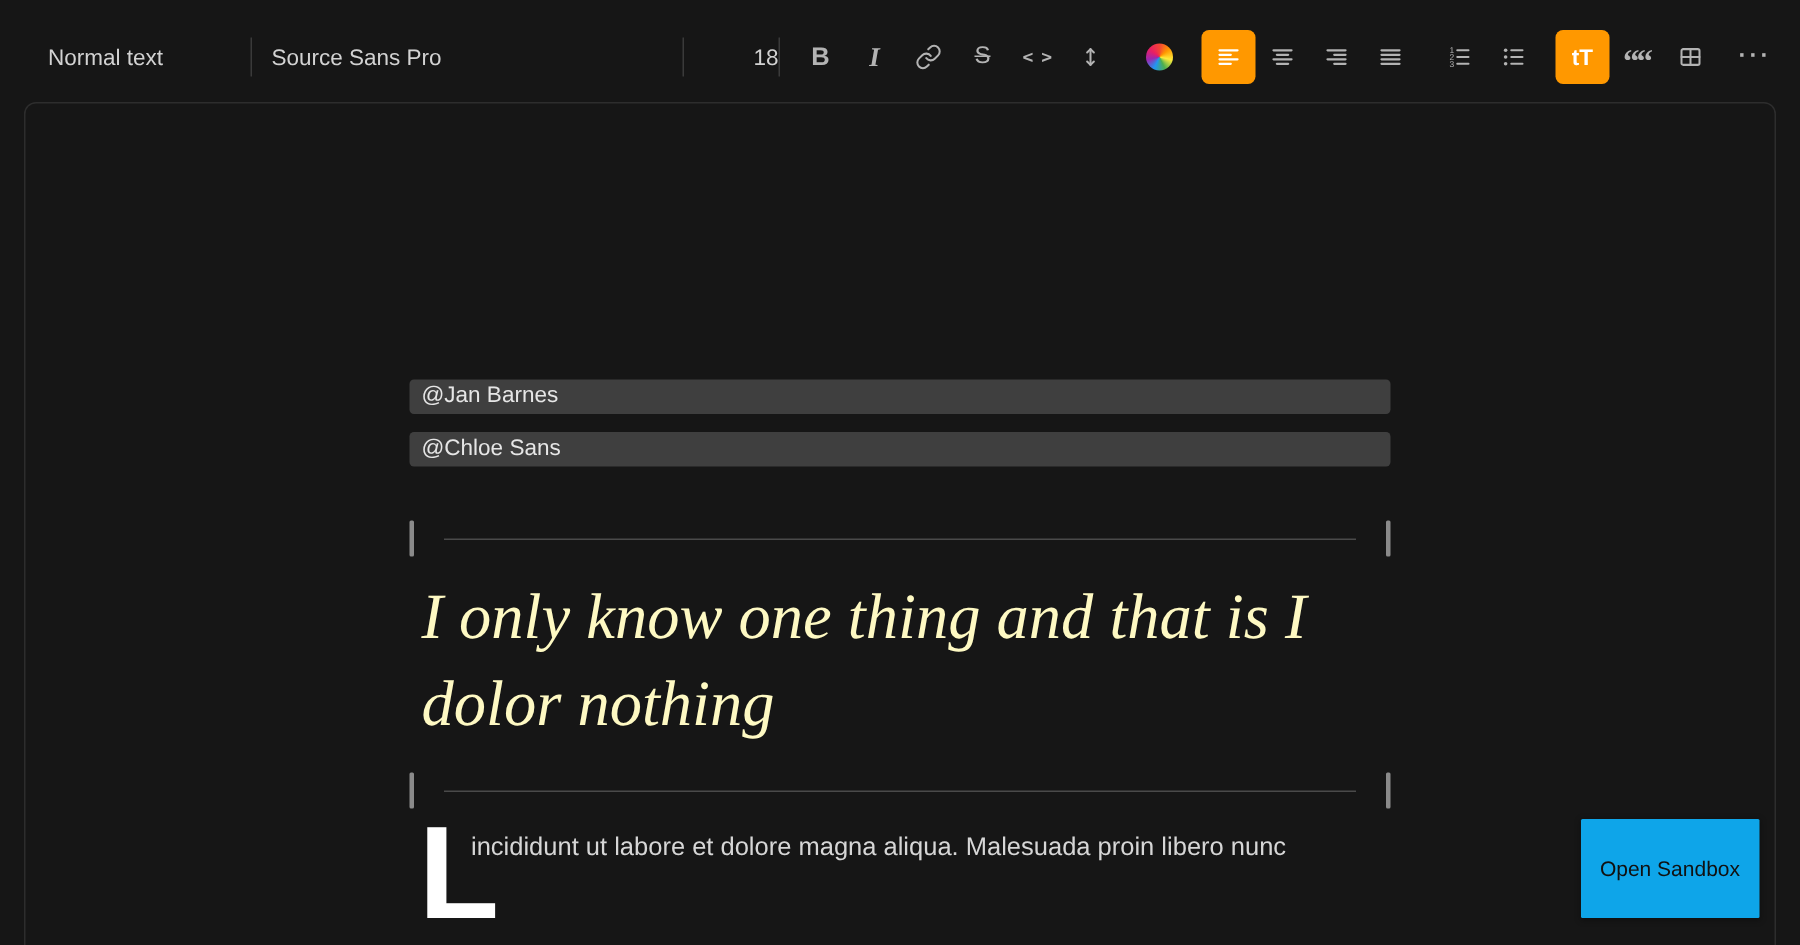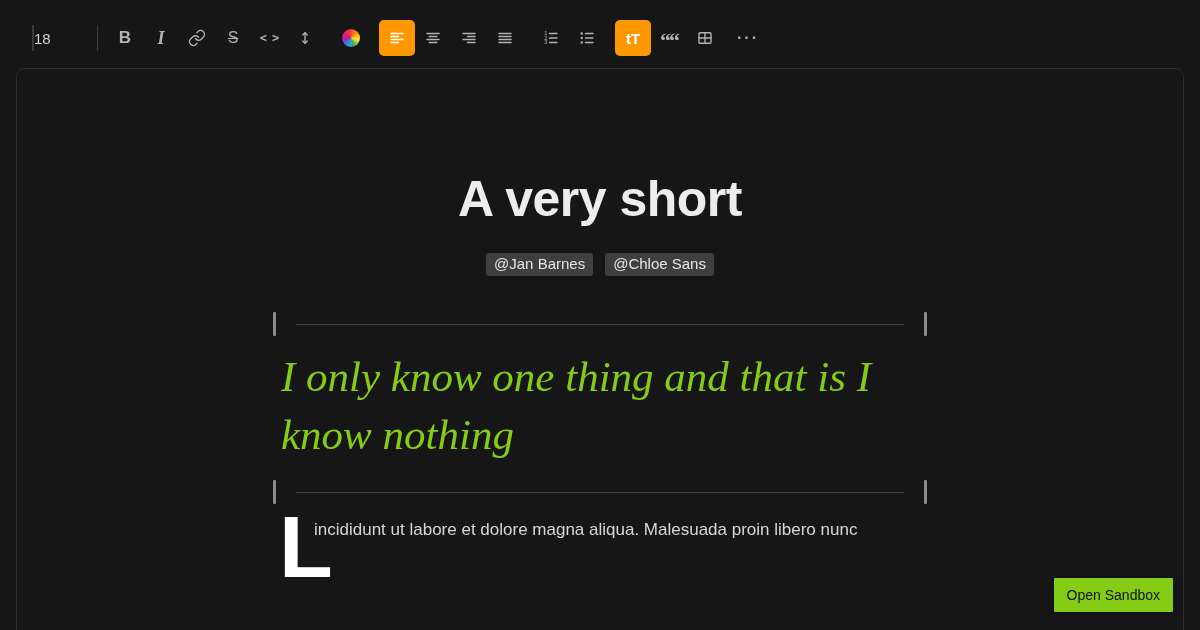--- a/index.html
+++ b/index.html
@@ -14,21 +14,21 @@
     background:var(--background);
     font-family:"Liberation Sans",sans-serif;
     -webkit-font-smoothing:antialiased;
   }
 
   
   .toolbar{position:absolute;top:20px;left:32px;height:36px;display:flex;align-items:center;z-index:2;}
   .tb-field{height:36px;display:flex;align-items:center;color:#d2d2d2;font-size:15px;cursor:pointer;}
   .tb-block{width:135px;}
   .tb-font{width:287px;padding-left:13px;}
-  .tb-sizebox{width:63px;justify-content:flex-start;}
+  .tb-sizebox{width:63px;justify-content:flex-end;}
   .tb-divider{width:1px;height:26px;background:#3a3a3a;flex:none;}
   .tb-btn{
     width:36px;height:36px;flex:none;border:none;padding:0;margin:0;
     background:transparent;border-radius:5px;
     display:flex;align-items:center;justify-content:center;
     color:#b3b3b3;cursor:pointer;font-family:"Liberation Sans",sans-serif;
   }
   .tb-btn.first{margin-left:9px;}
   .tb-btn.gap{margin-left:10px;}
   .tb-btn.gap-sm{margin-left:6px;}
@@ -49,54 +49,60 @@
   
   .canvas{
     position:absolute;left:16px;top:68px;width:1168px;height:600px;
     border:1px solid var(--canvas-border);border-radius:8px;
   }
   .doc{width:654px;margin:0 auto;padding-top:93px;}
   .title{
     margin:0;text-align:center;color:#ededed;
     font-size:50px;font-weight:700;line-height:75px;letter-spacing:-0.5px;
   }
-  .mentions{display:flex;justify-content:center;gap:12px;margin-top:16px;}
+  .mentions{display:flex;justify-content:center;gap:12px;margin-top:16px;flex-direction:column;}
   .chip{
     background:#3f3f3f;color:#e6e6e6;font-size:15px;line-height:18px;
     padding:2px 8px 3px;border-radius:3px;cursor:pointer;
   }
   .rule-row{display:flex;align-items:center;height:24px;margin-top:36px;}
   .rule-row.bottom{margin-top:16px;}
   .rule-bar{width:3px;height:24px;background:#8a8a8a;border-radius:1px;flex:none;}
   .rule-line{flex:1;height:1px;background:#4a4a4a;margin:0 20px;}
   .quote{
     font-family:"Liberation Serif",serif;font-style:italic;
-    font-size:43px;line-height:58px;color:#84cc16;
+    font-size:43px;line-height:58px;color:#fef9c3;
     padding-left:8px;margin-top:12px;
   }
   .para{display:flex;margin-top:12px;padding-left:6px;}
   .dropcap{
     width:35px;flex:none;color:#fff;font-weight:700;
     font-size:88px;line-height:62px;overflow:visible;
   }
   .para-text{font-size:17px;line-height:23.5px;color:#d6d6d6;padding-top:2px;}
 
   
   .open-sandbox{
     position:absolute;right:27px;bottom:18px;z-index:3;
-    background:#84cc16;color:#111;border:none;border-radius:1px;
+    background:#0ea5e9;color:#111;border:none;border-radius:1px;
     font-family:"Liberation Sans",sans-serif;font-size:14px;line-height:1;
-    padding:10px 13px;cursor:pointer;box-shadow:0 1px 4px rgba(0,0,0,.4);
+    padding:26px 13px;cursor:pointer;box-shadow:0 1px 4px rgba(0,0,0,.4);
   }
 </style>
 </head>
 <body>
 
 <div class="toolbar">
+  <div class="tb-field tb-block">
+    <span>Normal text</span>
+  </div>
   <div class="tb-divider"></div>
+  <div class="tb-field tb-font">
+    <span>Source Sans Pro</span>
+  </div>
   <div class="tb-divider"></div>
   <div class="tb-field tb-sizebox">
     <span>18</span>
   </div>
   <div class="tb-divider"></div>
 
   <button class="tb-btn first">
     <span class="glyph-b">B</span>
   </button>
   <button class="tb-btn">
@@ -208,34 +214,34 @@
       </span>
   </button>
   <button class="tb-btn gap-sm">
     <span class="glyph-more">···</span>
   </button>
 </div>
 
 <div class="canvas">
   <div class="doc">
     <h1 class="title">
-      <span>A very short</span><br>
+      <br>
     </h1>
     <div class="mentions">
       <span class="chip">@Jan Barnes</span>
       <span class="chip">@Chloe Sans</span>
     </div>
     <div class="rule-row">
       <span class="rule-bar"></span>
       <span class="rule-line"></span>
       <span class="rule-bar"></span>
     </div>
     <div class="quote">
       <span>I only know one thing and that is I</span><br>
-      <span>know nothing</span>
+      <span>dolor nothing</span>
     </div>
     <div class="rule-row bottom">
       <span class="rule-bar"></span>
       <span class="rule-line"></span>
       <span class="rule-bar"></span>
     </div>
     <div class="para">
       <span class="dropcap">L</span>
       <div class="para-text">
         <div>incididunt ut labore et dolore magna aliqua. Malesuada proin libero nunc</div>

